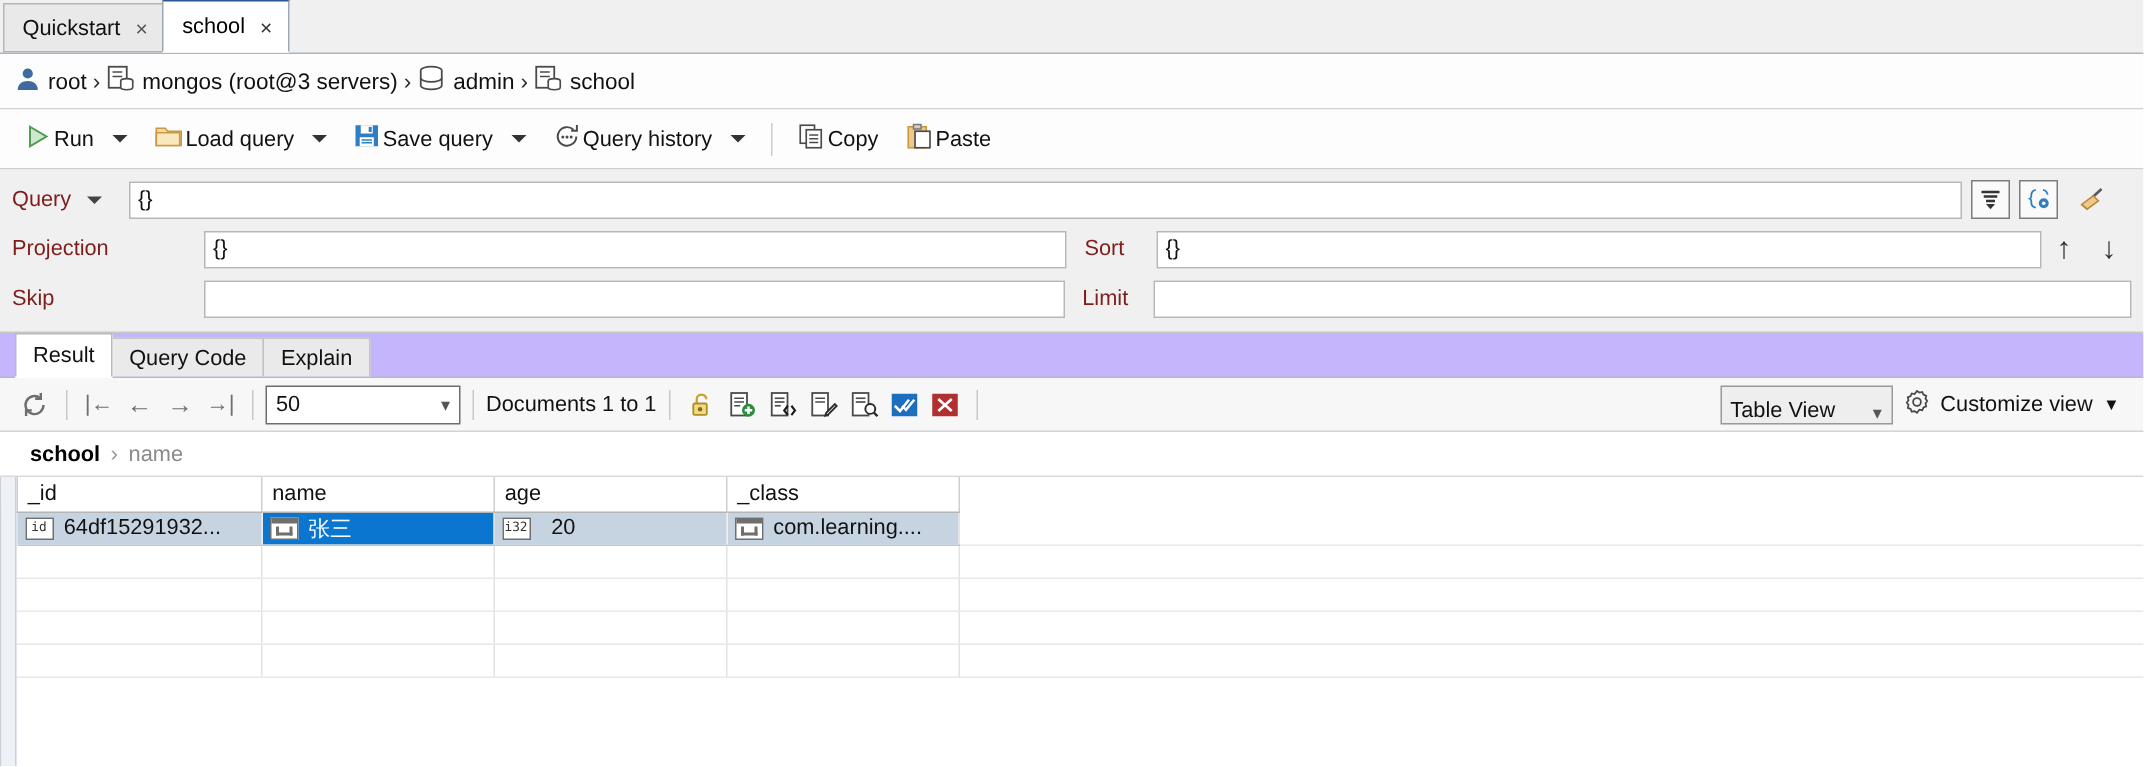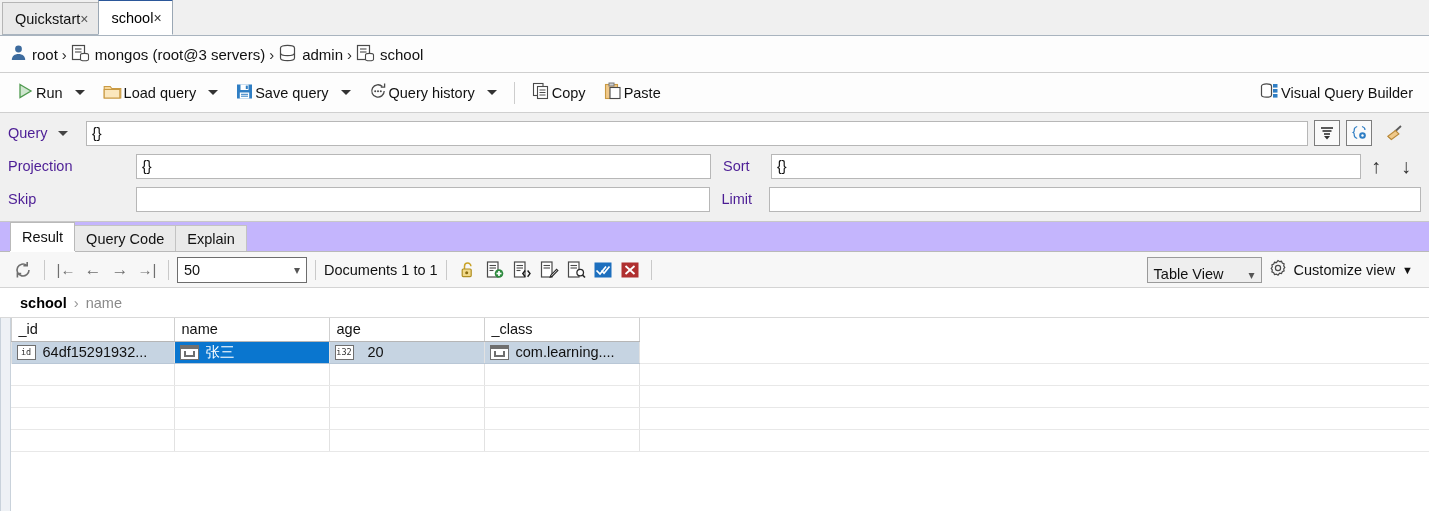--- a/index.html
+++ b/index.html
@@ -7,21 +7,21 @@
     width:1429px;height:511px;overflow:hidden;
     background:#ffffff;
     font-family:"Liberation Sans","DejaVu Sans",sans-serif;
     font-size:14.5px;color:#1a1a1a;
     -webkit-font-smoothing:antialiased;
   }
   .app{width:1429px;height:511px;position:relative;display:flex;flex-direction:column;}
 
   
   .tabstrip{height:36px;background:#f0f0f0;border-bottom:1px solid #a9b4bf;display:flex;align-items:flex-end;padding-left:2px;box-sizing:border-box;position:relative;}
-  .tab{height:33px;display:flex;align-items:center;padding:0 10px 0 12px;
+  .tab{height:33px;display:flex;align-items:center;gap:10px;padding:0 10px 0 12px;
        background:#e9e9e9;border:1px solid #b5b5b5;border-bottom:1px solid #a9b4bf;margin-right:-1px;box-sizing:border-box;font-size:14.5px;color:#111;}
   .tab.active{background:#ffffff;border:1px solid #9aa7b4;border-top:2px solid #2b579a;border-bottom:1px solid #ffffff;height:36px;position:relative;z-index:3;color:#000;}
   .tab .tclose{color:#555;font-size:14px;line-height:1;cursor:default;}
   .tab.active .tclose{color:#333;}
 
   
   .crumbbar{height:37px;background:#fdfdfd;border-bottom:1px solid #cfcfcf;display:flex;align-items:center;padding-left:10px;box-sizing:border-box;}
   .crumbbar .seg{display:flex;align-items:center;gap:5px;font-size:15px;color:#111;}
   .crumbbar .sep{color:#2a2a2a;margin:0 4px;font-size:15px;}
 
@@ -29,21 +29,21 @@
   .toolbar{height:40px;background:#fdfdfd;border-bottom:1px solid #cfcfcf;display:flex;align-items:center;padding:0 8px;box-sizing:border-box;gap:2px;}
   .tbtn{display:flex;align-items:center;gap:2px;height:28px;padding:0 7px;font-size:14.5px;color:#111;border:1px solid transparent;border-radius:2px;white-space:nowrap;}
   .caret{width:0;height:0;border-left:5px solid transparent;border-right:5px solid transparent;border-top:5px solid #333;margin:0 8px 0 2px;}
   .tsep{width:1px;height:22px;background:#cdcdcd;margin:0 7px;}
   .spacer{flex:1;}
 
   
   .qpanel{background:#f0f0f0;border-bottom:1px solid #c8c8c8;padding:6px 0 8px 0;box-sizing:border-box;}
   .qrow{display:flex;align-items:center;height:28px;margin-bottom:5px;padding:0 8px;box-sizing:border-box;}
   .qrow:last-child{margin-bottom:0;}
-  .qlabel{font-size:14.5px;color:#4c1d95;}
+  .qlabel{font-size:14.5px;color:#7f1d1d;}
   .lbl-query{width:50px;}
   .lbl-proj{width:128px;}
   .lbl-skip{width:128px;}
   .lbl-sort{width:60px;text-align:left;padding-left:12px;box-sizing:border-box;}
   .lbl-limit{width:60px;text-align:left;padding-left:12px;box-sizing:border-box;}
   .qsel-caret{width:0;height:0;border-left:5px solid transparent;border-right:5px solid transparent;border-top:5px solid #444;margin-right:18px;}
   .inp{height:25px;box-sizing:border-box;border:1px solid #b7b7b7;background:#ffffff;font-family:"Liberation Sans",sans-serif;font-size:14.5px;color:#111;padding:0 5px;line-height:23px;}
   .iconbtn{width:26px;height:26px;display:flex;align-items:center;justify-content:center;box-sizing:border-box;}
   .iconbtn.framed{border:1px solid #7d7d7d;background:#fafafa;}
   .arrbtn{width:30px;height:26px;display:flex;align-items:center;justify-content:center;font-size:20px;color:#333;line-height:1;}
@@ -233,32 +233,20 @@
             <rect x="1.5" y="2.5" width="12" height="14" fill="#f0c98a" stroke="#c99a43" stroke-width="1.1"></rect>
             <rect x="5" y="1" width="5" height="3" fill="#cfcfcf" stroke="#7a7a7a" stroke-width="1"></rect>
             <rect x="6" y="5.5" width="10" height="11" fill="#fff" stroke="#4a4a4a" stroke-width="1.1"></rect>
           </svg>
       </span>
       <span>Paste</span>
     </div>
 
     <span class="spacer"></span>
 
-    <div class="tbtn">
-      <span>
-        <svg width="19" height="18" viewBox="0 0 19 18">
-            <ellipse cx="6.5" cy="4" rx="5" ry="2.2" fill="#fff" stroke="#4a4a4a" stroke-width="1.2"></ellipse>
-            <path d="M1.5 4v9c0 1.2 2.2 2.2 5 2.2s5-1 5-2.2V4" fill="#fff" stroke="#4a4a4a" stroke-width="1.2"></path>
-            <rect x="13" y="2" width="4.5" height="3.6" fill="#2f7ec4"></rect>
-            <rect x="13" y="7" width="4.5" height="3.6" fill="#2f7ec4"></rect>
-            <rect x="13" y="12" width="4.5" height="3.6" fill="#2f7ec4"></rect>
-          </svg>
-      </span>
-      <span>Visual Query Builder</span>
-    </div>
   </div>
 
   <div class="qpanel">
 
     <div class="qrow">
       <span class="qlabel lbl-query">Query</span>
       <span class="qsel-caret"></span>
       <input class="inp" style="width: 1222px;" value="{}">
       <span style="width:6px;"></span>
       <span class="iconbtn framed">

